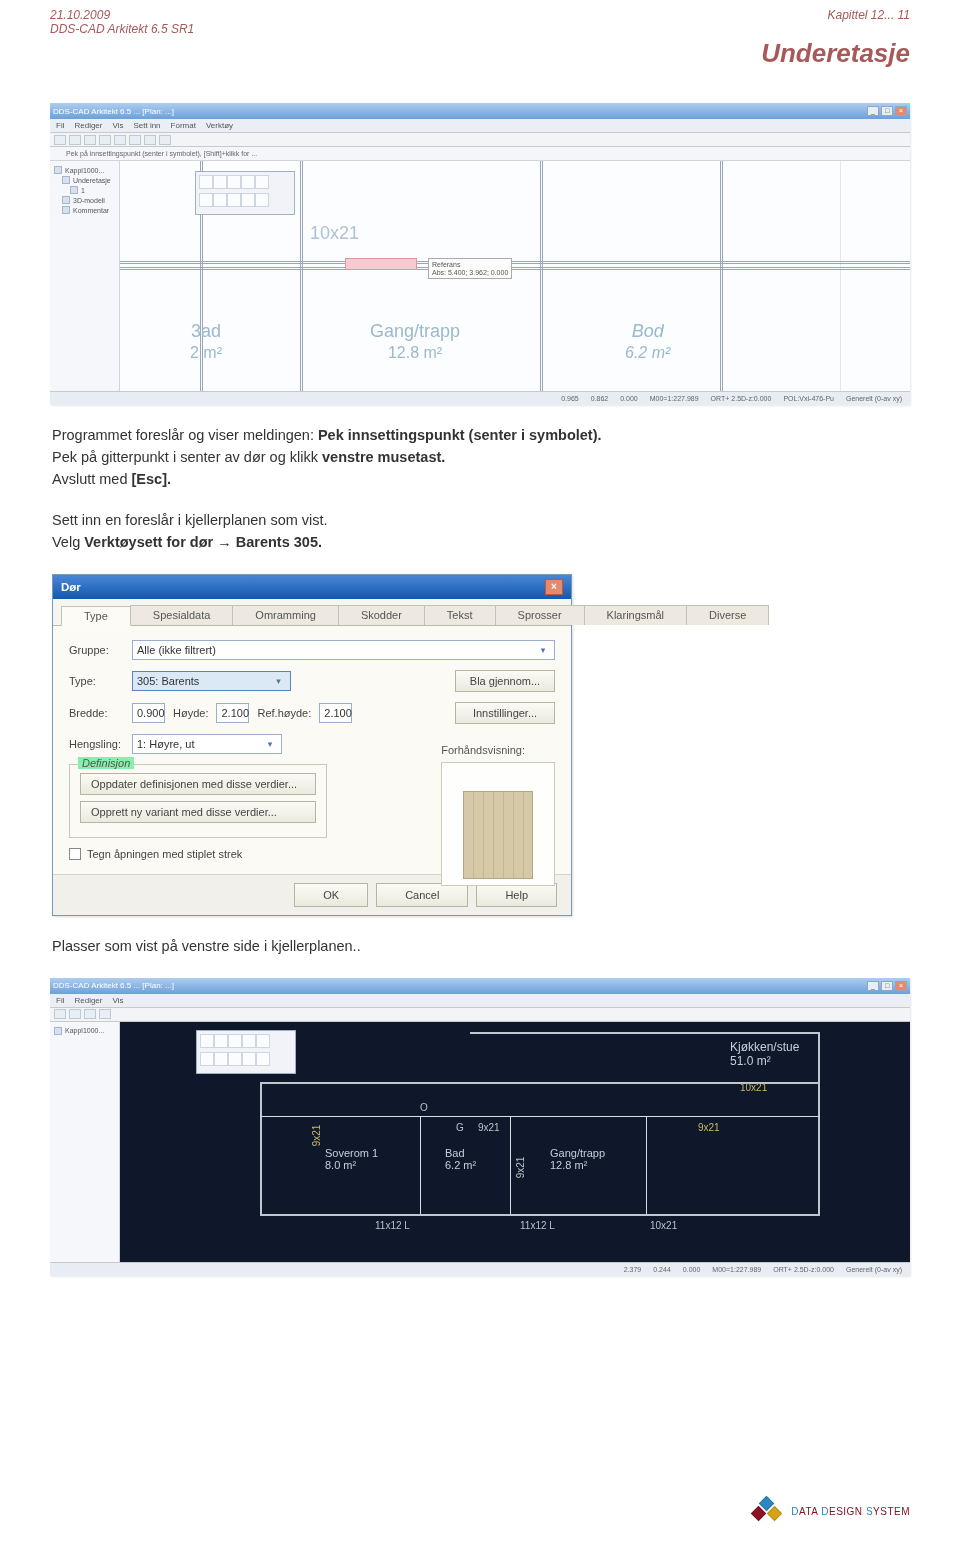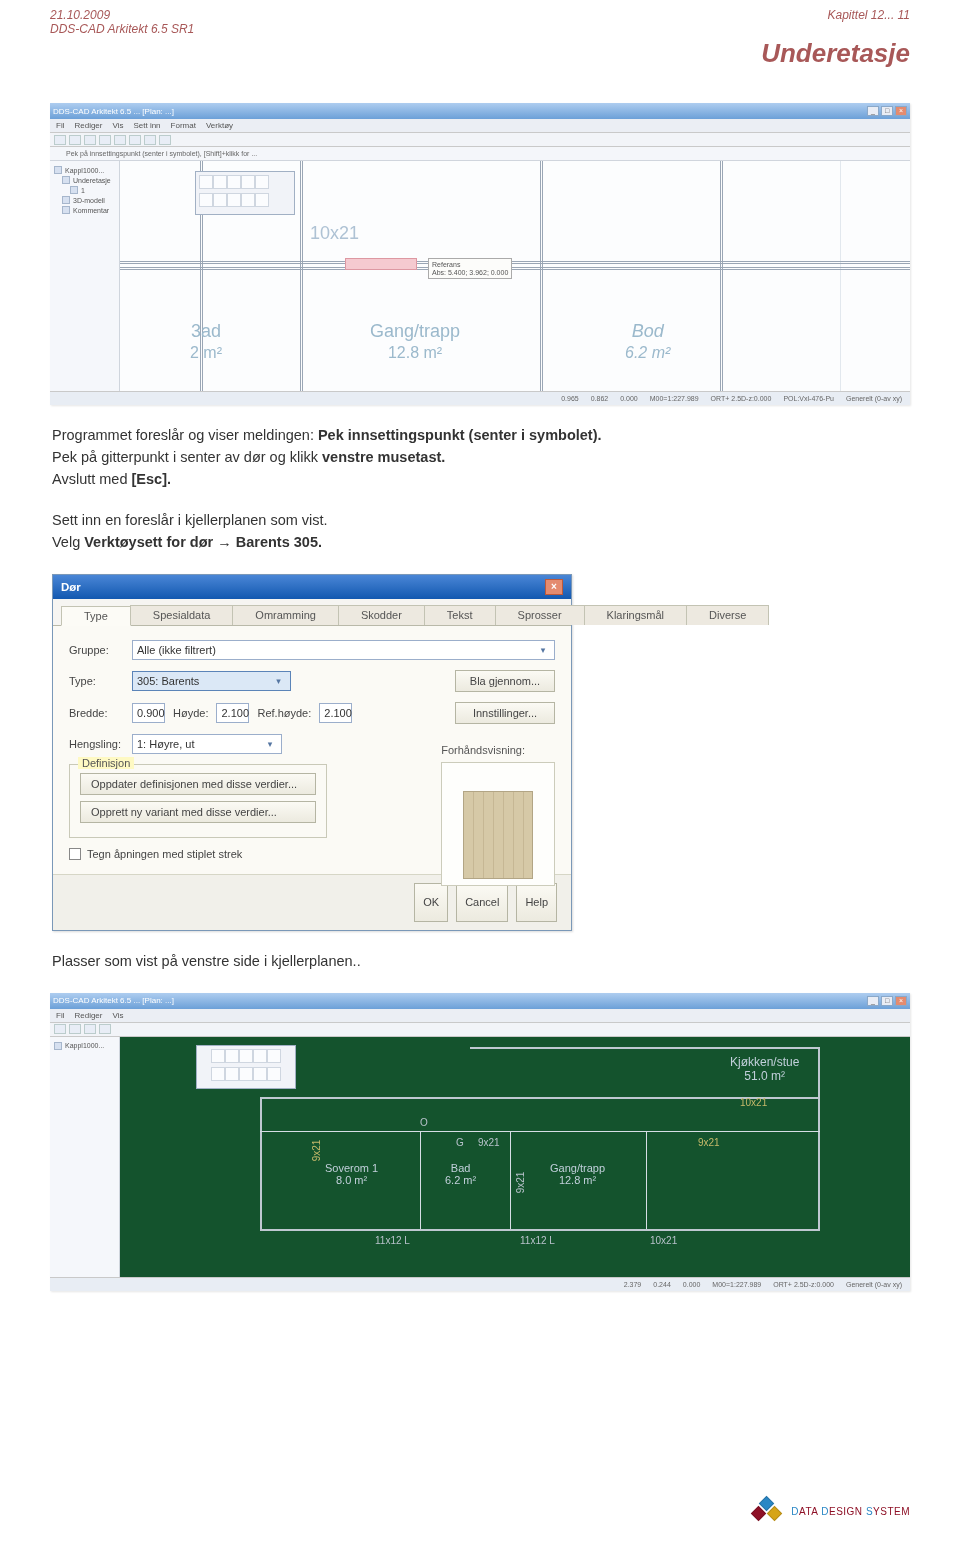--- a/index.html
+++ b/index.html
@@ -303,24 +303,25 @@
   .fieldset {
     border: 1px solid #c9c9b8;
     padding: 8px 10px;
     margin-top: 4px;
     position: relative;
   }
   .fieldset .legend {
     position: absolute;
     top: -8px;
     left: 8px;
-    background: #fef9c3;
+    background: #86efac;
     padding: 0 4px;
     font-size: 11px;
     color: #555;
+    font-style: italic;
   }
   .wide-btn {
     height: 22px;
     border: 1px solid #b5b5a3;
     background: linear-gradient(to bottom, #fbfaf4, #eceadf);
     font-size: 11px;
     color: #444;
     display: flex;
     align-items: center;
     padding: 0 10px;
@@ -358,42 +359,42 @@
   }
   .dialog-footer {
     display: flex;
     justify-content: flex-end;
     gap: 8px;
     padding: 8px 14px;
     background: #f1f0ea;
     border-top: 1px solid #d6d6c6;
   }
   .dialog-footer .dlg-btn {
-    height: 39px;
-    padding: 0 8px;
+    height: 24px;
+    padding: 0 28px;
     border: 1px solid #b5b5a3;
     background: linear-gradient(to bottom, #fbfaf4, #eceadf);
     font-size: 11px;
     color: #444;
     display: inline-flex;
     align-items: center;
     justify-content: center;
   }
   .preview-label {
     font-size: 11px;
     color: #555;
     position: absolute;
     right: 46px;
     top: 118px;
     margin-left: 40px;
   }
 
   
   .fp2-body { display: flex; height: 240px; }
-  .fp2-canvas { flex: 1; background: #14532d; position: relative; overflow: hidden; text-align: center; }
+  .fp2-canvas { flex: 1; background: #0f172a; position: relative; overflow: hidden; }
   .fp-room {
     position: absolute;
     font-size: 12px;
     color: #c2d0db;
   }
   .fp-door-y {
     position: absolute;
     font-size: 10px;
     color: #c6b96a;
   }

